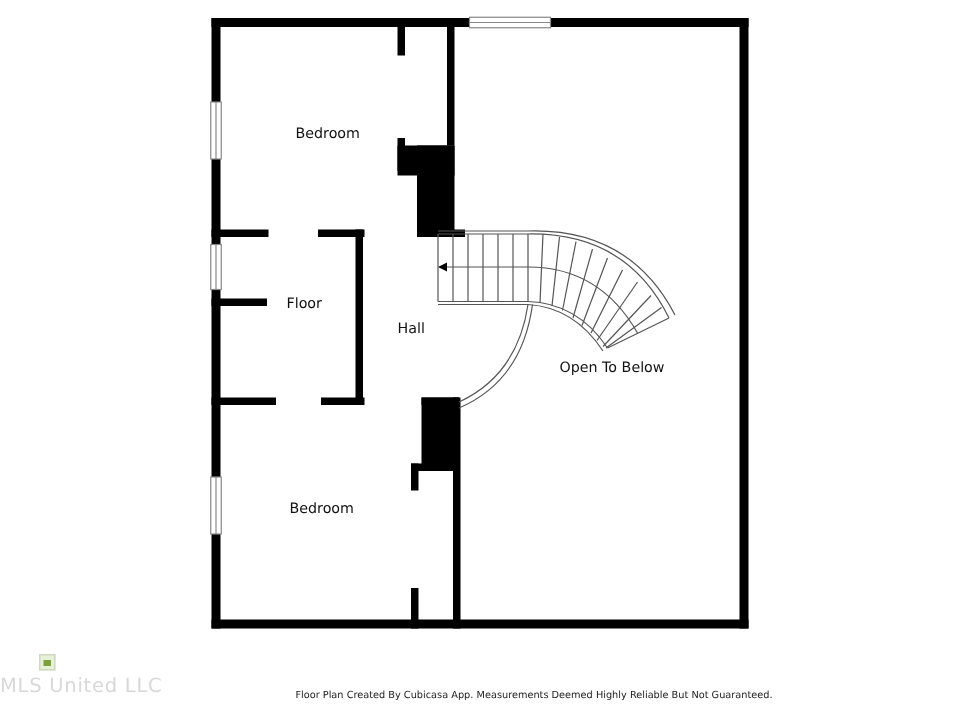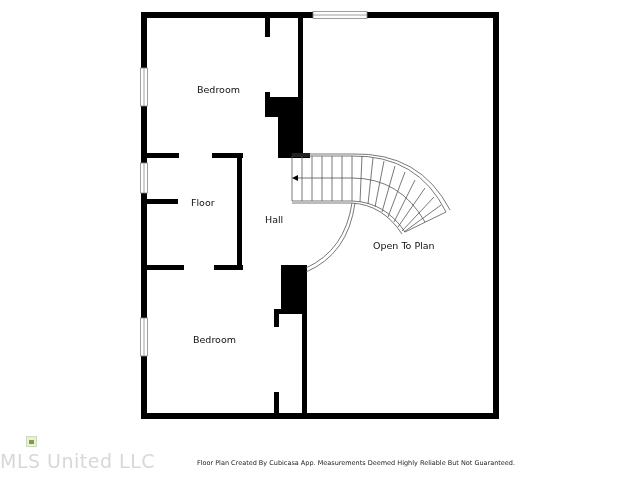--- a/index.html
+++ b/index.html
@@ -1,20 +1,20 @@
 <!DOCTYPE html>
 <html><head>
   <meta charset="utf-8">
   <style>
     html, body { margin: 0; padding: 0; }
     body { width: 640px; height: 480px; background: #ffffff; position: relative; overflow: hidden; font-family: "DejaVu Sans", sans-serif; }
     .plan { position: absolute; left: 0; top: 0; width: 512px; height: 480px; }
     .label { position: absolute; font-size: 9.5px; color: #111; white-space: nowrap; }
     .footer { position: absolute; left: 0; top: 459px; width: 640px; text-align: center; font-size: 6.5px; color: #222; padding-left: 36px; }
-    .watermark { position: absolute; left: 0; top: 450px; font-size: 19px; color: #d8d8d8; letter-spacing: 0.5px; font-family: "DejaVu Sans", sans-serif; }
+    .watermark { position: absolute; left: 0; top: 450px; font-size: 13px; color: #d8d8d8; letter-spacing: 0.5px; font-family: "DejaVu Sans", sans-serif; }
     .logo { position: absolute; left: 26px; top: 436px; width: 9px; height: 9px; background: #e8f0d8; border: 1px solid #cfd8c0; }
     .logo::after { content: ""; position: absolute; left: 2px; top: 3px; width: 5px; height: 4px; background: #7aa040; }
   </style>
 </head>
 <body>
 
 <div class="plan">
   <svg width="640" height="480" viewBox="0 0 640 480">
 
     <g fill="#000">
@@ -106,19 +106,19 @@
       <path d="M355 203 Q348 254 306 272"></path>
     </g>
     <g fill="#000">
       <polygon points="292,178 298,175 298,181"></polygon>
     </g>
   </svg>
 
   <span class="label" style="left:197px; top:84px;">Bedroom</span>
   <span class="label" style="left:191px; top:197px;">Floor</span>
   <span class="label" style="left:265px; top:214px;text-align:right;">Hall</span>
-  <span class="label" style="left:373px; top:240px;">Open To Plan</span>
+  <span class="label" style="left:373px; top:240px;">Open To Below</span>
   <span class="label" style="left:193px; top:334px;">Bedroom</span>
 </div>
 
 <div class="logo"></div>
 <div class="watermark">MLS United LLC</div>
 <div class="footer">Floor Plan Created By Cubicasa App. Measurements Deemed Highly Reliable But Not Guaranteed.</div>
 
 </body></html>

